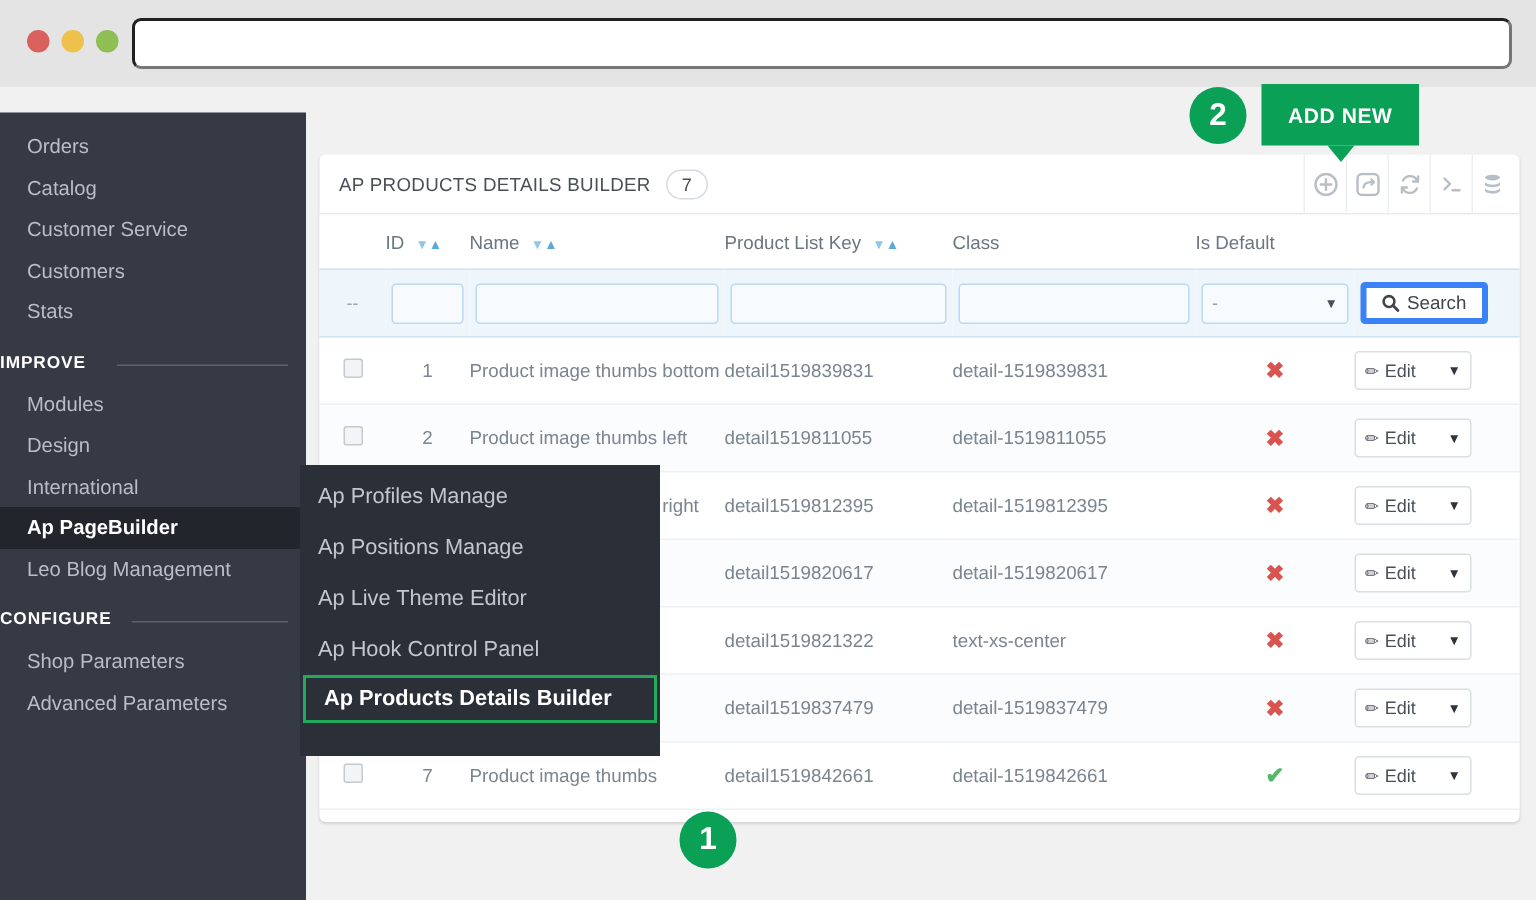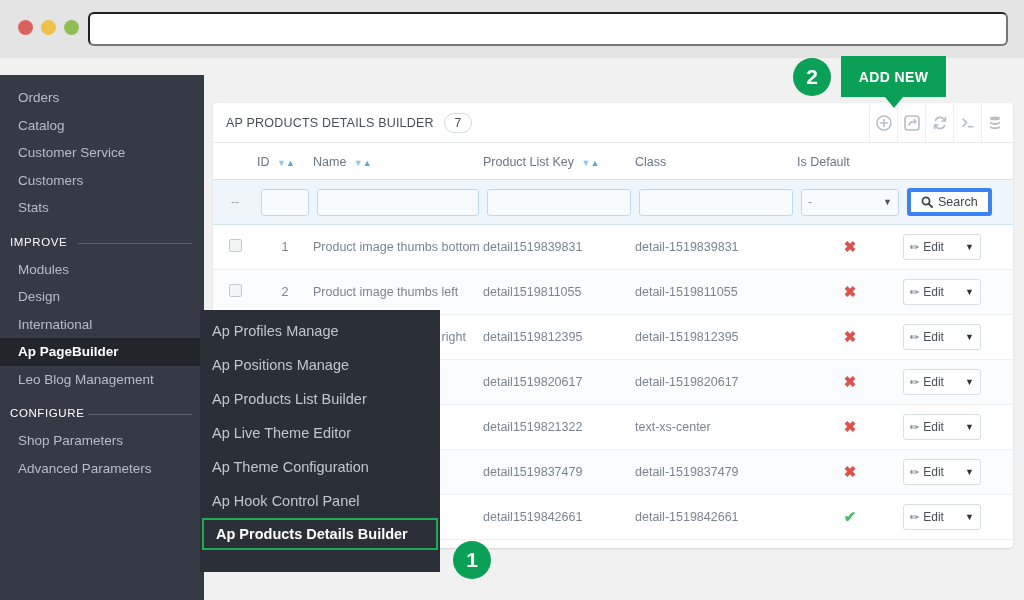--- a/index.html
+++ b/index.html
@@ -41,22 +41,22 @@
     position:relative;
   }
   .side-item.active {
     background:#22252c; color:#ffffff; font-weight:bold;
   }
   .side-item.active:after {
     content:""; position:absolute; right:0; top:3px; bottom:3px; width:3px; background:#fff;
   }
   .side-gap { height:9px; }
   .side-section {
-    position:relative; height:34px; line-height:40px; padding-left:10px;
-    color:#ffffff; font-size:11.5px; font-weight:normal; letter-spacing:.6px;
+    position:relative; height:34px; line-height:40px; 
+    color:#ffffff; font-size:11.5px; font-weight:bold; letter-spacing:.6px;
   }
   .side-section .rule {
     position:absolute; left:78px; right:12px; top:21px; height:1px; background:#5c606b;
   }
   .side-section.improve .rule { left:78px; }
   .side-section.configure .rule { left:88px; }
 
   
   .content { position:absolute; left:204px; top:0; right:0; bottom:0; background:#f1f1f1; }
 
@@ -440,23 +440,21 @@
             </tr>
           </tbody>
         </table>
       </div>
     </div>
   </div>
 
   <div class="submenu">
     <div class="mi">Ap Profiles Manage</div>
     <div class="mi">Ap Positions Manage</div>
-    <div class="mi">Ap Products List Builder</div>
     <div class="mi">Ap Live Theme Editor</div>
-    <div class="mi">Ap Theme Configuration</div>
     <div class="mi">Ap Hook Control Panel</div>
     <div class="mi highlight">Ap Products Details Builder</div>
     <div class="tail"></div>
   </div>
 
   <div class="circle-badge" id="badge1">1</div>
   <div class="circle-badge" id="badge2">2</div>
   <div class="tooltip-add">ADD NEW</div>
 
 </div>

